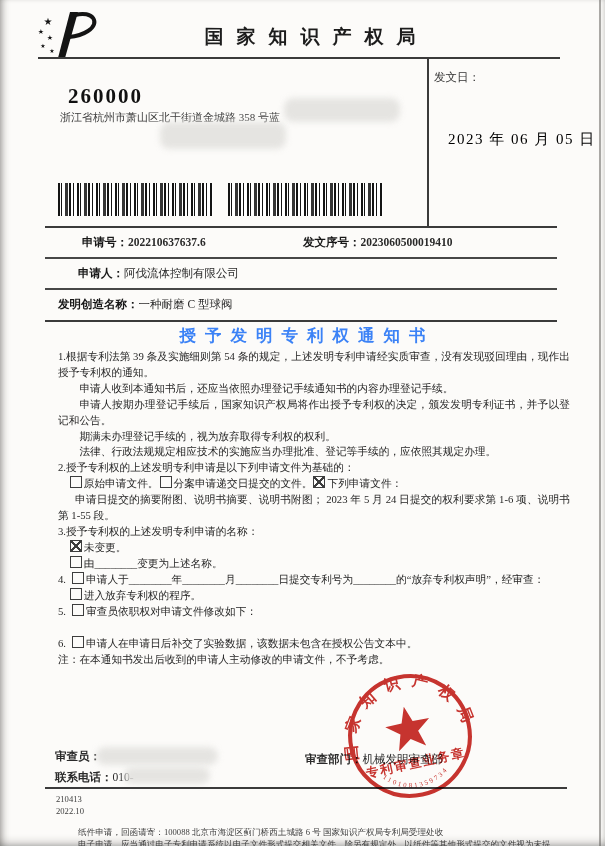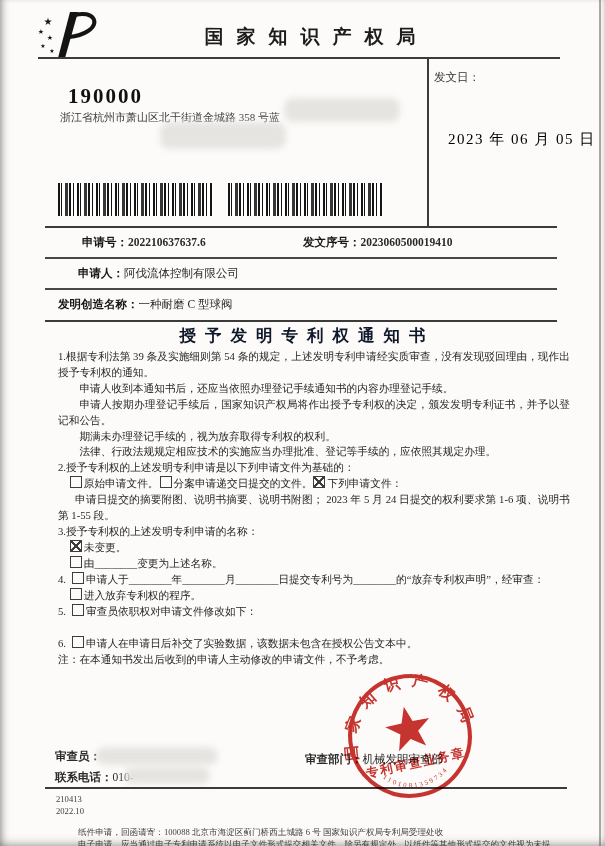--- a/index.html
+++ b/index.html
@@ -67,21 +67,21 @@
   .info b{color:#171717;}
   .row-appno{left:58px;top:235px;margin-left:24px;}
   .row-dispatch{left:303px;top:235px;}
   .row-applicant{left:58px;top:266px;margin-left:20px;}
   .row-invention{left:58px;top:297px;}
   .num{font-family:"Liberation Serif","DejaVu Serif",serif;font-weight:bold;}
 
   
   .notice-title{
     left:0;right:0;top:325px;text-align:center;
-    font-size:16.5px;font-weight:bold;letter-spacing:9px;text-indent:9px;color:#0f172a;
+    font-size:16.5px;font-weight:bold;letter-spacing:9px;text-indent:9px;color:#3b82f6;
   }
   .body-text{
     left:58px;top:349px;width:512px;
     font-size:10.7px;line-height:15.9px;text-align:justify;color:#262626;
   }
   .body-text p{margin:0;}
   .ind2{text-indent:2em;}
   .ind-first{text-indent:1.6em;}
   .opt-line{padding-left:1em;}
   .gap-after{margin-bottom:17px !important;}
@@ -132,21 +132,21 @@
     <text x="12" y="15" font-size="10" fill="#141414" text-anchor="middle">★</text>
     <text x="5" y="24" font-size="7" fill="#141414" text-anchor="middle">★</text>
     <text x="14" y="30" font-size="7" fill="#141414" text-anchor="middle">★</text>
     <text x="7" y="38" font-size="6" fill="#141414" text-anchor="middle">★</text>
     <text x="16" y="43" font-size="6" fill="#141414" text-anchor="middle">★</text>
   </svg>
   <div class="abs agency-title">国家知识产权局</div>
   <div class="rule header-rule"></div>
   <div class="v-divider"></div>
 
-  <div class="abs postal-code">190000</div>
+  <div class="abs postal-code">260000</div>
   <div class="abs address-line">浙江省杭州市萧山区北干街道金城路 358 号蓝</div>
   <div class="blur blur-addr1"></div>
   <div class="blur blur-addr2"></div>
 
   <div class="abs issue-date-label">发文日：</div>
   <div class="abs issue-date">2023 年 06 月 05 日</div>
 
   <div class="barcode barcode-1"></div>
   <div class="barcode barcode-2"></div>
 

